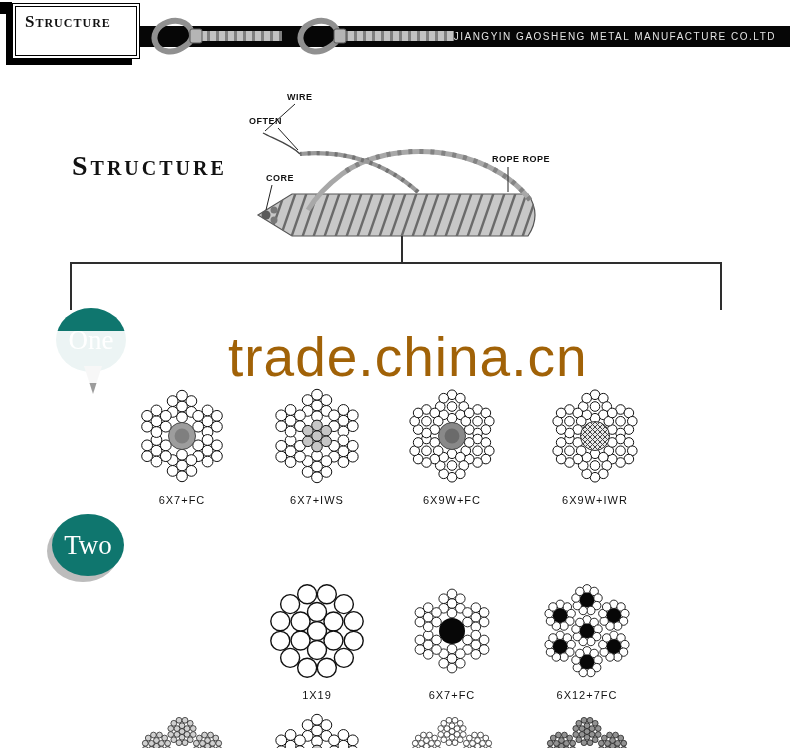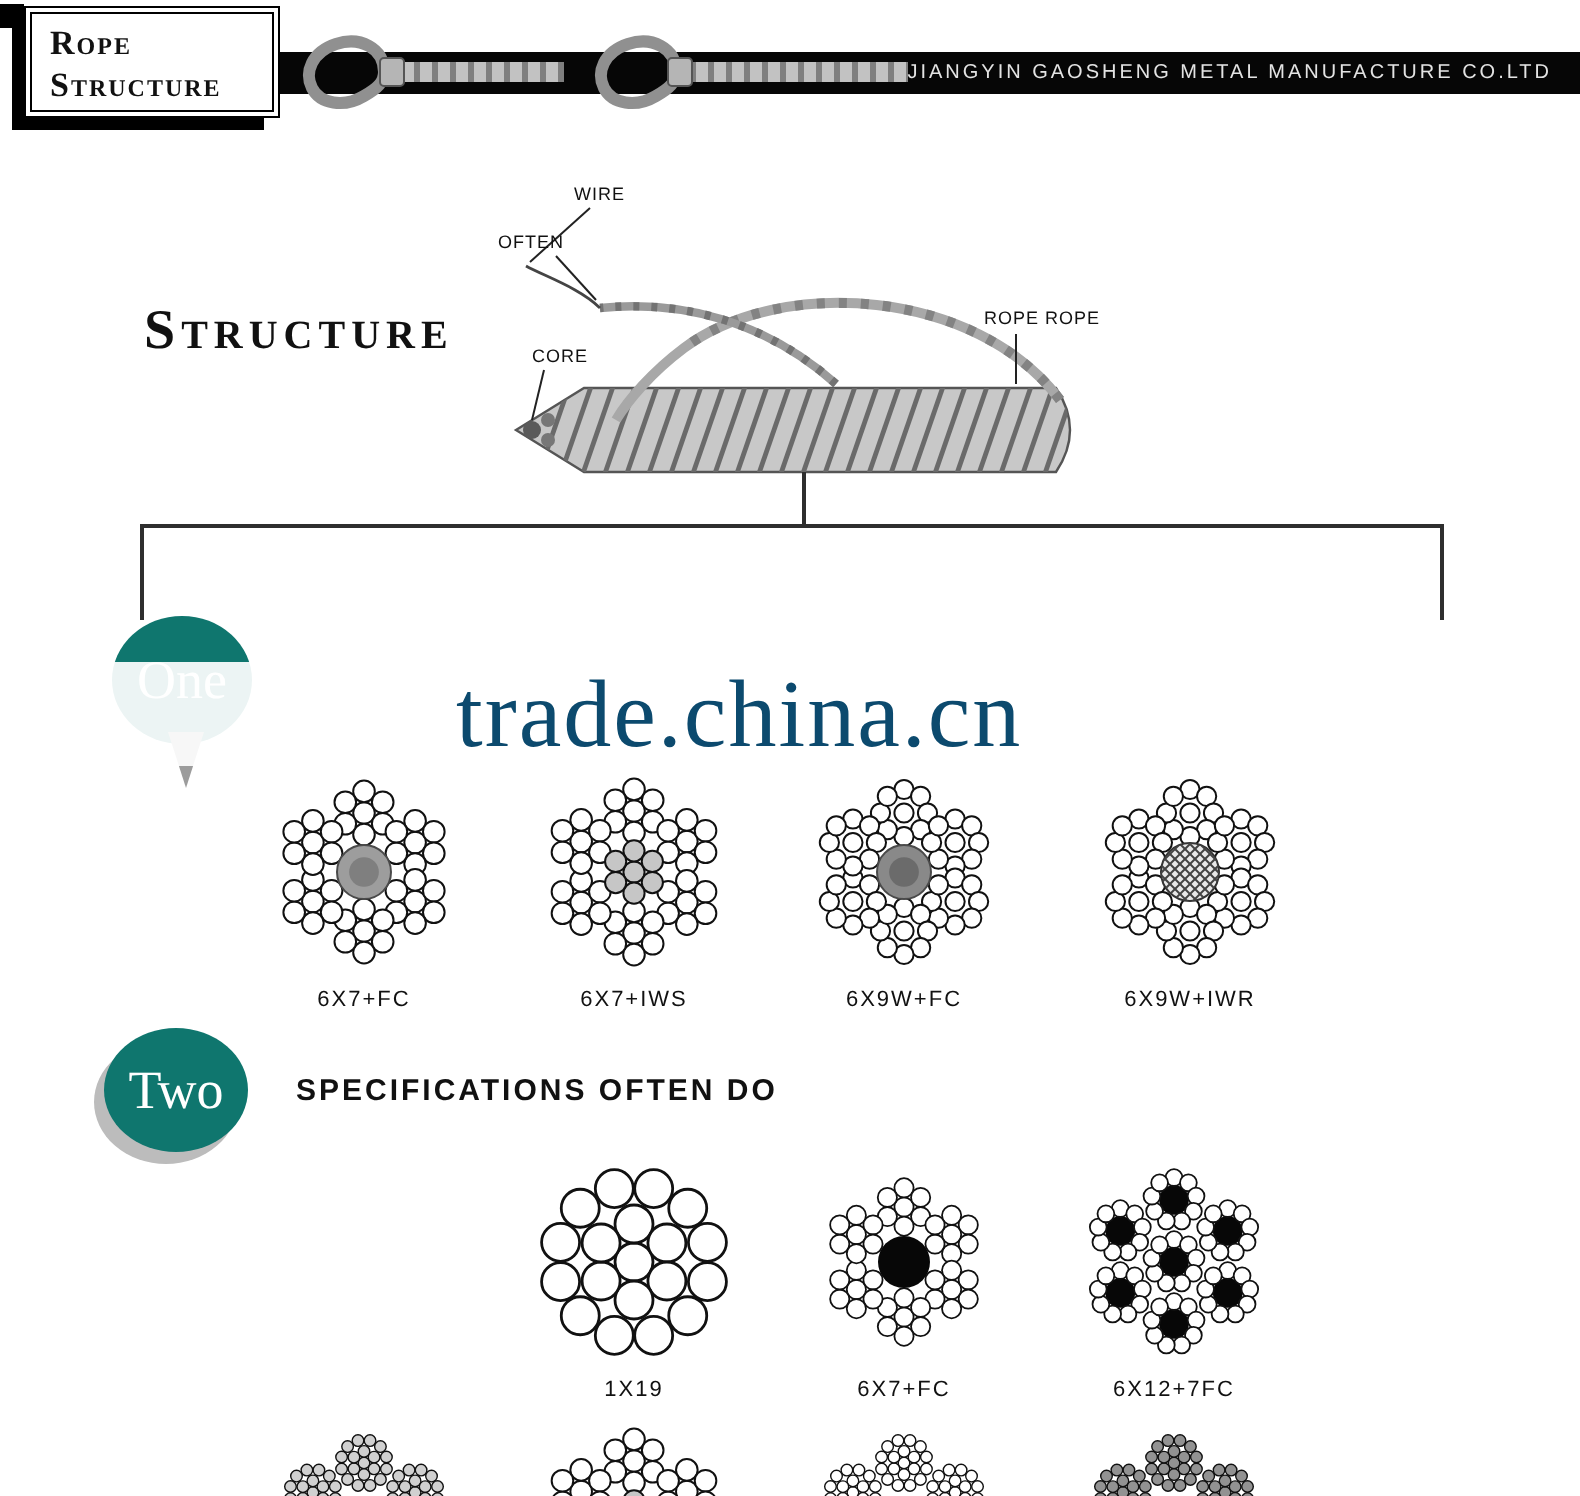--- a/index.html
+++ b/index.html
@@ -16,37 +16,37 @@
   .brand-box{position:absolute;left:12px;top:3px;width:128px;height:56px;background:#fff;
              border:1px solid #000;
              box-shadow:inset 0 0 0 2px #fff, inset 0 0 0 3px #000, -7px 7px 0 -1px #000;
              padding:7px 0 0 12px;font-family:"Liberation Serif",serif;font-variant:small-caps;
              font-weight:700;font-size:17px;line-height:1.25;letter-spacing:1px}
 
   
   .structure-title{position:absolute;left:72px;top:150px;font-family:"Liberation Serif",serif;
                    font-variant:small-caps;font-weight:700;font-size:28px;letter-spacing:3px}
   .rope-art{position:absolute;left:220px;top:88px}
-  .callout{position:absolute;font-size:9px;font-weight:400;letter-spacing:.5px;white-space:nowrap}
+  .callout{position:absolute;font-size:9px;font-weight:700;letter-spacing:.5px;white-space:nowrap}
 
   
   .connector{position:absolute;background:#2e2e2e}
 
   
   .badge{position:absolute;border-radius:50%;background:#0f766e;color:#fff;display:flex;
          align-items:center;justify-content:center;font-family:"Liberation Serif",serif;font-size:27px}
   .badge-one{left:56px;top:308px;width:70px;height:64px}
   .badge-two{left:52px;top:514px;width:72px;height:62px;box-shadow:-5px 6px 0 0 #bcbcbc}
   .badge-stem{position:absolute;left:84px;top:366px;width:0;height:0;
               border-left:9px solid transparent;border-right:9px solid transparent;
               border-top:28px solid #9c9c9c}
   .watermark{position:absolute;left:0;top:331px;width:100%;height:52px;
              background:rgba(255,255,255,.92);display:flex;align-items:center}
-  .watermark span{margin-left:228px;font-family:Liberation Serif, serif;font-size:48px;
-                  color:#0c4a6e;letter-spacing:1px}
+  .watermark span{margin-left:228px;font-family:Liberation Sans, sans-serif;font-size:55px;
+                  color:#a16207;letter-spacing:1px}
 
   
   .spec-title{position:absolute;left:148px;top:537px;font-size:15px;font-weight:700;letter-spacing:1.5px}
   .figure{position:absolute;width:106px;text-align:center}
   .figure svg{display:block;margin:0 auto}
   .figure figcaption{margin-top:8px;font-size:11px;font-weight:400;letter-spacing:1px}
 </style>
 </head>
 <body>
 
@@ -62,21 +62,20 @@
     <path d="M 46,23 C 46,11 34,5 22,9 C 10,13 6,23 10,31 C 14,39 26,41 36,35 C 43,31 46,28 46,23 Z" fill="none" stroke="#909090" stroke-width="6"></path>
     <rect x="44" y="16" width="12" height="14" rx="2" fill="#b5b5b5" stroke="#555" stroke-width="1"></rect>
     <path d="M 192,23 C 192,11 180,5 168,9 C 156,13 152,23 156,31 C 160,39 172,41 182,35 C 189,31 192,28 192,23 Z" fill="none" stroke="#909090" stroke-width="6"></path>
     <rect x="188" y="16" width="12" height="14" rx="2" fill="#b5b5b5" stroke="#555" stroke-width="1"></rect>
   </svg>
 
   <div class="company">JIANGYIN GAOSHENG METAL MANUFACTURE CO.LTD</div>
 
   <div class="brand-corner"></div>
   <div class="brand-box">
-    <div>Rope</div>
     <div>Structure</div>
   </div>
 
   <div class="structure-title">Structure</div>
 
   <svg class="rope-art" width="350" height="165" viewBox="0 0 350 165">
     <defs>
       <clipPath id="bodyclip">
           <path d="M 38,127 L 72,106 H 308 Q 322,127 308,148 H 72 Z"></path>
         </clipPath>
@@ -402,21 +401,20 @@
             <line x1="35.5" y1="61.5" x2="64.5" y2="90.5" stroke="#444" stroke-width="1"></line>
           </g>
         </svg>
       </div>
     <figcaption>6X9W+IWR</figcaption>
   </figure>
 
   <div class="badge badge-two">
     <span>Two</span>
   </div>
-  <div class="spec-title">SPECIFICATIONS OFTEN DO</div>
 
   <figure class="figure" style="left:264px;top:581px">
     <div>
         <svg width="100" height="100" viewBox="0 0 100 100">
           <circle cx="50" cy="50" r="9.5" fill="#fff" stroke="#111" stroke-width="1.4"></circle>
           <circle cx="50" cy="31" r="9.5" fill="#fff" stroke="#111" stroke-width="1.4"></circle>
           <circle cx="66.45448267190433" cy="40.5" r="9.5" fill="#fff" stroke="#111" stroke-width="1.4"></circle>
           <circle cx="66.45448267190434" cy="59.5" r="9.5" fill="#fff" stroke="#111" stroke-width="1.4"></circle>
           <circle cx="50" cy="69" r="9.5" fill="#fff" stroke="#111" stroke-width="1.4"></circle>
           <circle cx="33.54551732809567" cy="59.50000000000001" r="9.5" fill="#fff" stroke="#111" stroke-width="1.4"></circle>

